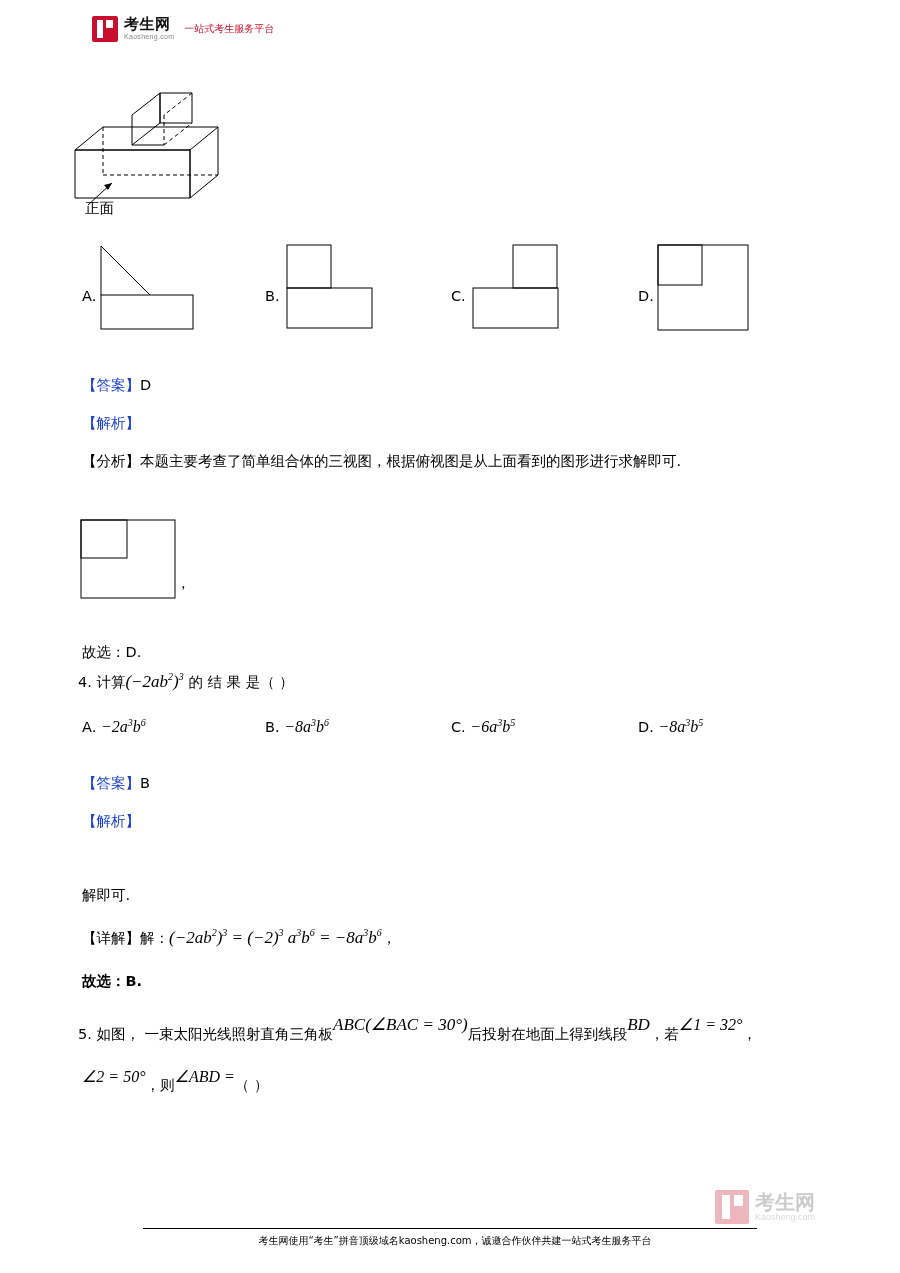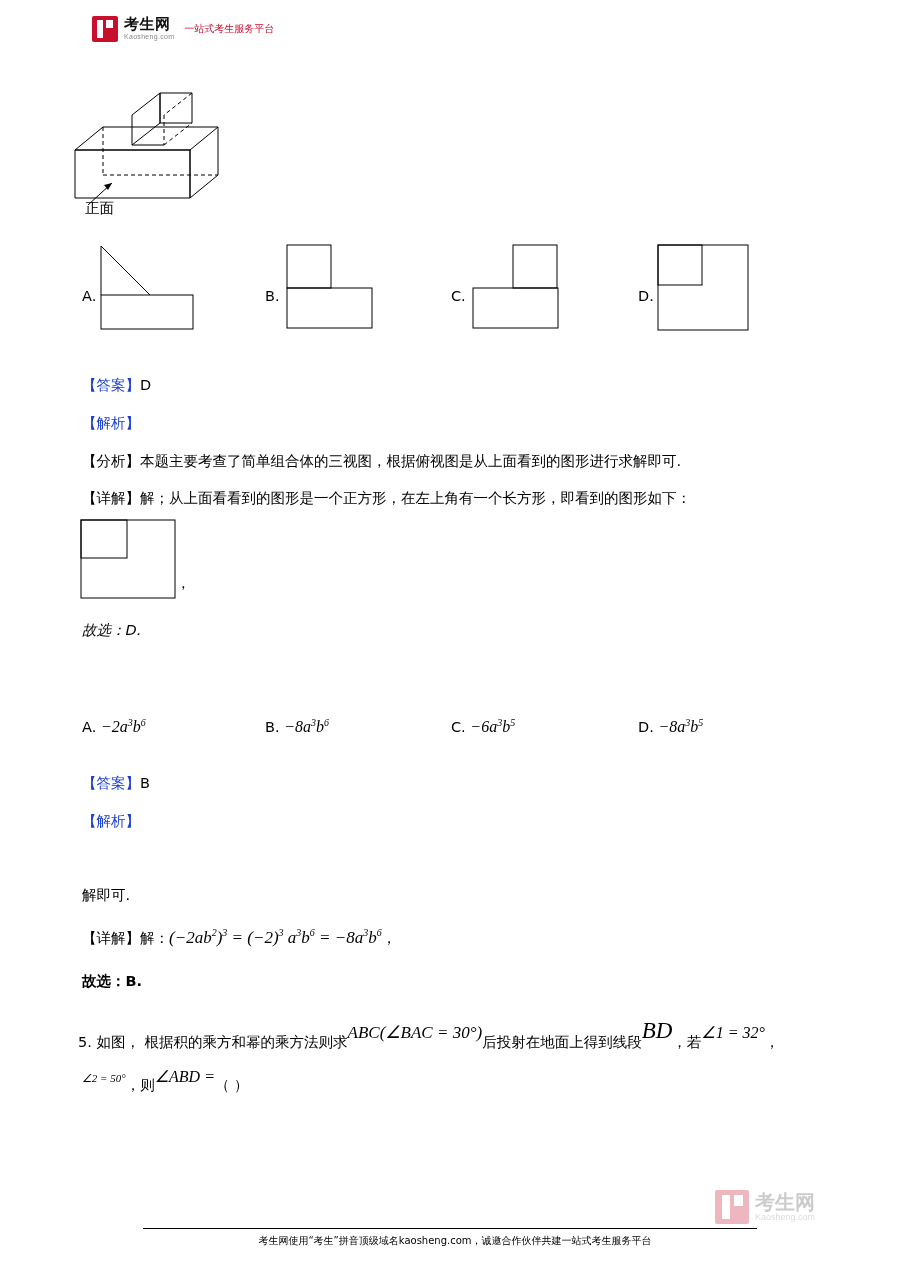--- a/index.html
+++ b/index.html
@@ -228,32 +228,34 @@
   <div class="txt" style="left:82px; top:372px;">
     <span class="blue">【答案】</span><span>D</span>
   </div>
 
   <div class="txt blue" style="left:82px; top:410px;">【解析】</div>
 
   <div class="txt" style="left:82px; top:448px;text-align:right;">
     <span>【分析】</span><span>本题主要考查了简单组合体的三视图，根据俯视图是从上面看到的图形进行求解即可.</span>
   </div>
 
-  <div class="txt" style="left:82px; top:485px;">
-    <span>【详解】</span><span>解；从上面看看到的图形是一个正方形，在左上角有一个长方形，即看到的图形如下：</span>
-  </div>
 
   <svg class="fig" style="left:80px; top:518px;" width="100" height="82">
     <rect x="1" y="2" width="94" height="78" fill="none" stroke="#000" stroke-width="1"></rect>
     <rect x="1" y="2" width="46" height="38" fill="none" stroke="#000" stroke-width="1"></rect>
   </svg>
   <div class="txt" style="left:176px; top:570px;">，</div>
 
-  <div class="txt" style="left:82px; top:617px;font-style:italic;">故选：D.</div>
-
+  <div class="txt" style="left:82px; top:639px;">故选：D.</div>
+
+  <div class="txt" style="left:78px; top:666px;">
+    <span>4.</span>
+    <span>计算</span><span class="mathfrag" style="font-size:17px;">(−2<i>ab</i><sup>2</sup>)<sup>3</sup></span>
+    <span>的 结 果 是（    ）</span>
+  </div>
 
   <div class="txt" style="left:82px; top:712px;">
     <span>A.</span>
     <span class="mathfrag">−2<i>a</i><sup>3</sup><i>b</i><sup>6</sup></span>
   </div>
   <div class="txt" style="left:265px; top:712px;">
     <span>B.</span>
     <span class="mathfrag">−8<i>a</i><sup>3</sup><i>b</i><sup>6</sup></span>
   </div>
   <div class="txt" style="left:451px; top:712px;">
@@ -274,25 +276,25 @@
   <div class="txt" style="left:82px; top:882px;">解即可.</div>
 
   <div class="txt" style="left:82px; top:922px;">
     <span>【详解】</span><span>解：</span><span class="mathfrag" style="font-size:17px;">(−2<i>ab</i><sup>2</sup>)<sup>3</sup> = (−2)<sup>3</sup> <i>a</i><sup>3</sup><i>b</i><sup>6</sup> = −8<i>a</i><sup>3</sup><i>b</i><sup>6</sup></span><span>，</span>
   </div>
 
   <div class="txt" style="left:82px; top:968px;font-weight:bold;">故选：B.</div>
 
   <div class="txt" style="left:78px; top:1018px;">
     <span>5.</span>
-    <span>如图， 根据积的乘方和幂的乘方法则求</span><span class="mathfrag" style="font-size:17px; position:relative; top:-9px;">ABC(∠BAC = 30°)</span><span>后投射在地面上得到线段</span><span class="mathfrag" style="font-size:23px; position:relative; top:-9px;">BD</span><span>，若</span><span class="mathfrag" style="font-size:16px; position:relative; top:-9px;">∠1 = 32°</span><span>，</span>
+    <span>如图， 一束太阳光线照射直角三角板</span><span class="mathfrag" style="font-size:17px; position:relative; top:-9px;">ABC(∠BAC = 30°)</span><span>后投射在地面上得到线段</span><span class="mathfrag" style="font-size:17px; position:relative; top:-9px;">BD</span><span>，若</span><span class="mathfrag" style="font-size:16px; position:relative; top:-9px;">∠1 = 32°</span><span>，</span>
   </div>
 
   <div class="txt" style="left:82px; top:1070px;">
-    <span class="mathfrag" style="font-size:11px; position:relative; top:-8px;">∠2 = 50°</span><span>，则</span><span class="mathfrag" style="font-size:16px; position:relative; top:-8px;">∠ABD =</span><span>（    ）</span>
+    <span class="mathfrag" style="font-size:16px; position:relative; top:-8px;">∠2 = 50°</span><span>，则</span><span class="mathfrag" style="font-size:16px; position:relative; top:-8px;">∠ABD =</span><span>（    ）</span>
   </div>
 
   <div class="watermark">
     <div class="wm-mark"></div>
     <div class="wm-text">
       <span class="wm-cn">考生网</span>
       <span class="wm-en">Kaosheng.com</span>
     </div>
   </div>
 

